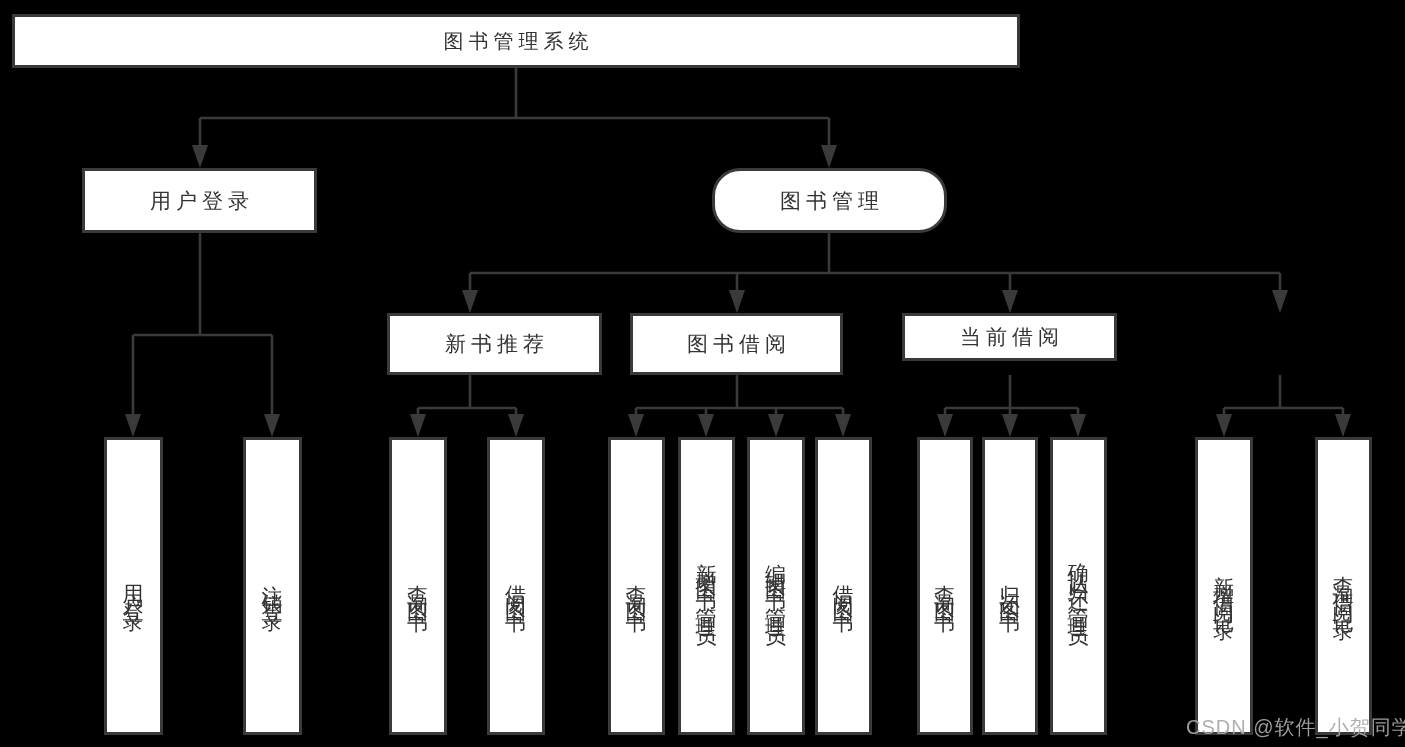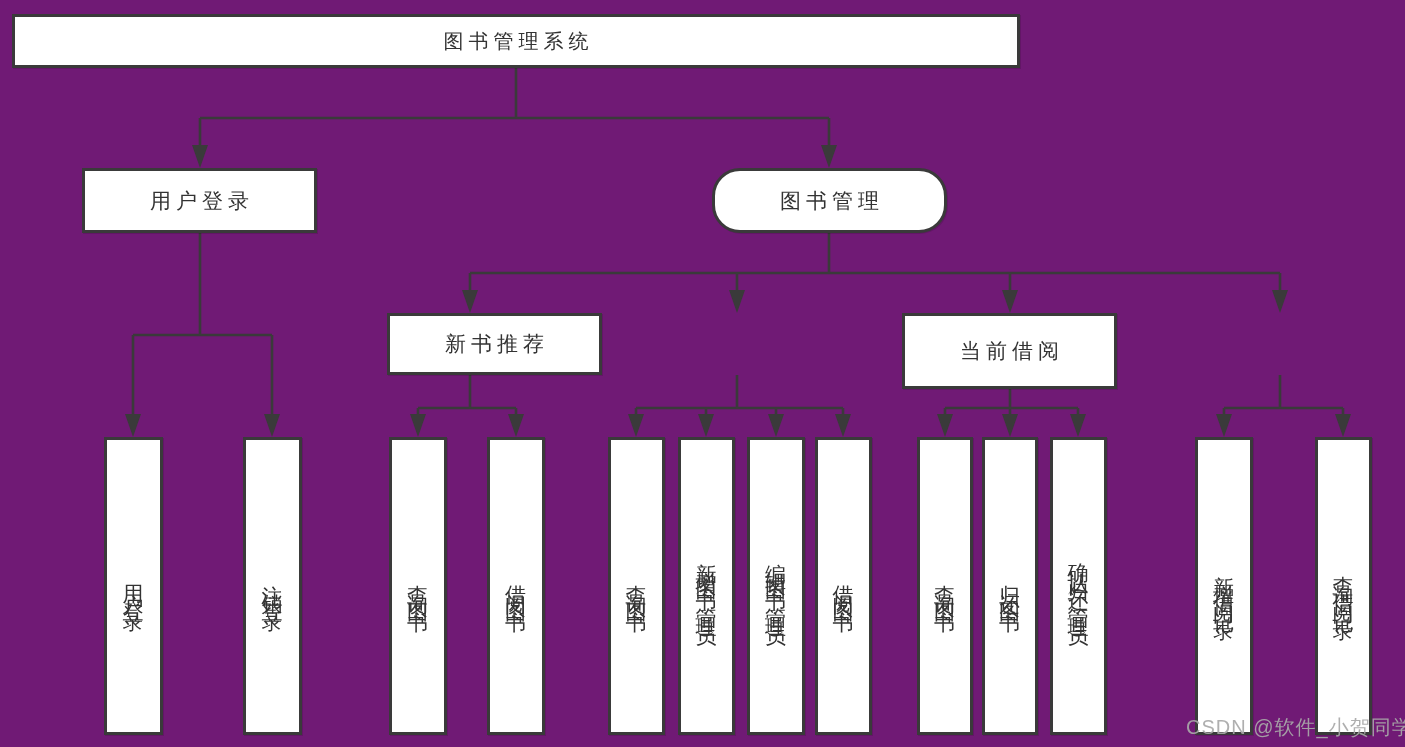--- a/index.html
+++ b/index.html
@@ -4,21 +4,21 @@
 <style>
   html, body {
     margin: 0;
     padding: 0;
     background: #ffffff;
   }
   #stage {
     position: relative;
     width: 1405px;
     height: 747px;
-    background: #701a75;
+    background: #000000;
     overflow: hidden;
     font-family: "Liberation Sans", "DejaVu Sans", sans-serif;
   }
   #connectors {
     position: absolute;
     left: 0;
     top: 0;
     width: 1405px;
     height: 747px;
   }
@@ -114,21 +114,24 @@
   <div class="node" style="left:82px; top:168px; width:235px; height:65px;">
     <span class="hlabel">用户登录</span>
   </div>
   <div class="node" style="left:712px; top:168px; width:235px; height:65px;border-radius:28px;">
     <span class="hlabel">图书管理</span>
   </div>
 
   <div class="node" style="left:362px; top:313px; width:215px; height:62px;margin-left:25px;">
     <span class="hlabel">新书推荐</span>
   </div>
-  <div class="node" style="left:902px; top:313px; width:215px; height:76px;">
+  <div class="node" style="left:630px; top:313px; width:213px; height:62px;">
+    <span class="hlabel">图书借阅</span>
+  </div>
+  <div class="node" style="left:902px; top:313px; width:215px; height:48px;">
     <span class="hlabel">当前借阅</span>
   </div>
 
   <div class="node leaf" style="left:104px; top:437px; width:59px; height:298px;">
     <span class="vlabel">用户登录</span>
   </div>
   <div class="node leaf" style="left:243px; top:437px; width:59px; height:298px;">
     <span class="vlabel">注销登录</span>
   </div>
 

